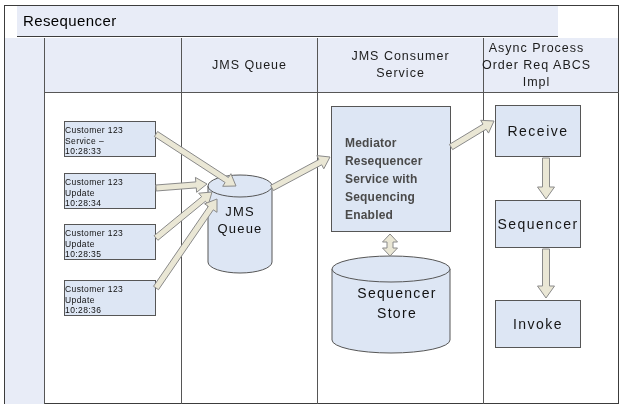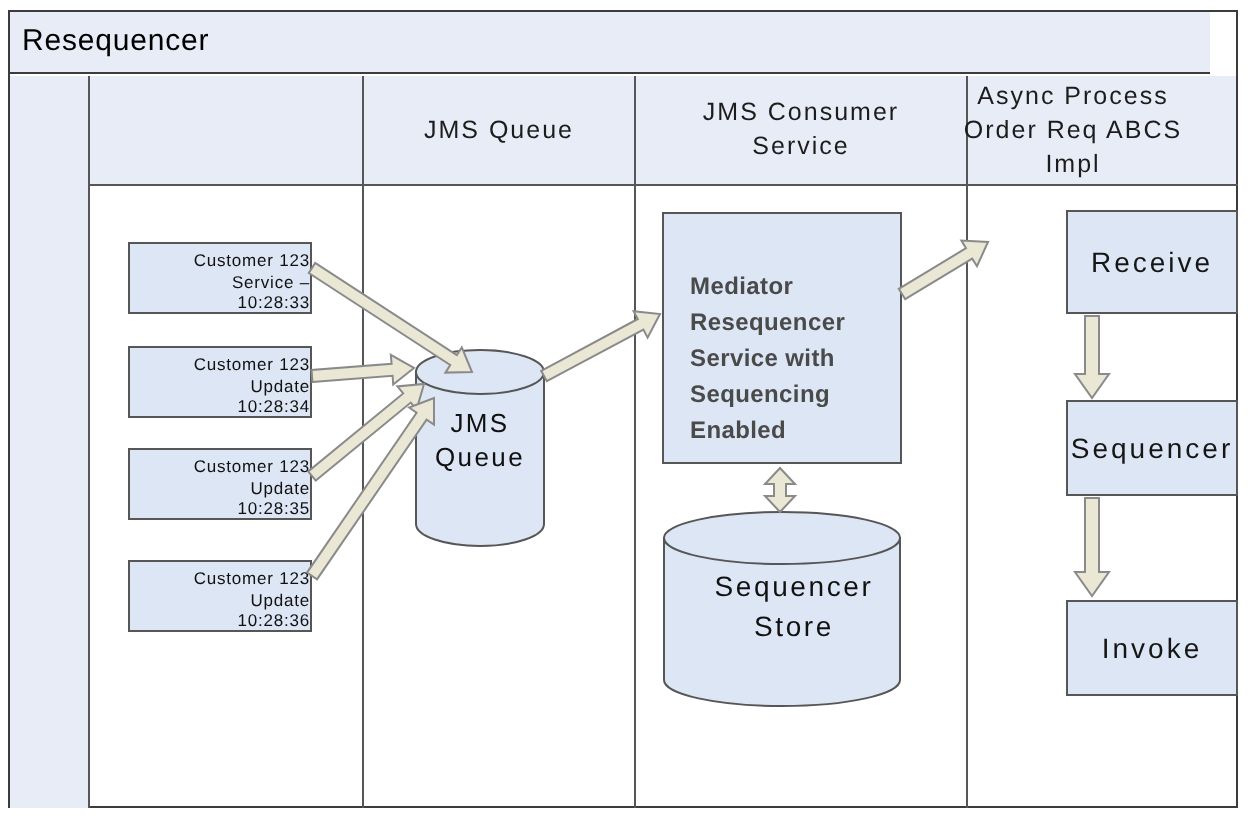--- a/index.html
+++ b/index.html
@@ -10,34 +10,34 @@
     --arrow-fill:#eae7d5;
     --arrow-stroke:#8a8a8a;
     --text:#161616;
     --mediator-text:#4a4a4a;
   }
   html,body{margin:0;padding:0;background:#fff;}
   body{font-family:"Liberation Sans",sans-serif;color:var(--text);}
   .canvas{position:relative;width:625px;height:410px;background:#fff;overflow:hidden;}
   .abs{position:absolute;box-sizing:border-box;}
   .frame{left:4px;top:5px;width:615px;height:399px;border:1px solid var(--frame);}
-  .title-row{left:5px;top:6px;width:600px;height:31px;background:var(--band);border-bottom:1px solid var(--frame);}
+  .title-row{left:17px;top:6px;width:541px;height:31px;background:var(--band);border-bottom:1px solid var(--frame);}
   .title-row span{display:inline-block;margin-left:6px;line-height:30px;font-size:15px;letter-spacing:.4px;color:#000;}
   .header-band{left:5px;top:38px;width:613px;height:54px;background:var(--band);}
   .left-gutter{left:5px;top:92px;width:39px;height:312px;background:var(--band);}
   .vline{top:38px;width:1px;height:366px;background:var(--border);}
   .hline{left:44px;top:92px;width:575px;height:1px;background:var(--border);}
   .hcell{top:38px;height:54px;display:flex;align-items:center;justify-content:center;
          text-align:center;font-size:12.5px;letter-spacing:1px;line-height:17px;color:#1c1c1c;}
   .node{background:var(--fill);border:1px solid var(--border);}
-  .evt{left:64px;width:92px;height:36px;text-align:right;font-size:8.5px;letter-spacing:.4px;
+  .evt{left:64px;width:92px;height:36px;text-align:left;font-size:8.5px;letter-spacing:.4px;
        line-height:10.5px;padding-top:3px;color:#111;}
   .evt span{display:block;}
   .proc{left:495px;width:86px;display:flex;align-items:center;justify-content:center;
-        font-size:14px;letter-spacing:1.5px;margin-left:38px;}
+        font-size:14px;letter-spacing:1.5px;}
   .mediator{left:331px;top:106px;width:120px;height:126px;padding:27px 8px 0 13px;
             font-size:12px;font-weight:bold;line-height:18px;letter-spacing:.2px;color:var(--mediator-text);}
   .overlay{left:0;top:0;width:625px;height:410px;pointer-events:none;}
   .cyl-label{text-align:center;color:#111;}
   .queue-label{left:208px;top:203px;width:64px;font-size:13px;letter-spacing:1.2px;line-height:17px;}
   .store-label{left:332px;top:283px;width:118px;font-size:14px;letter-spacing:1.3px;line-height:20px;padding-left:12px;}
   .arrow-shape{fill:var(--arrow-fill);stroke:var(--arrow-stroke);stroke-width:1;}
   .cyl{fill:var(--fill);stroke:var(--border);stroke-width:1;}
 </style>
 </head>

